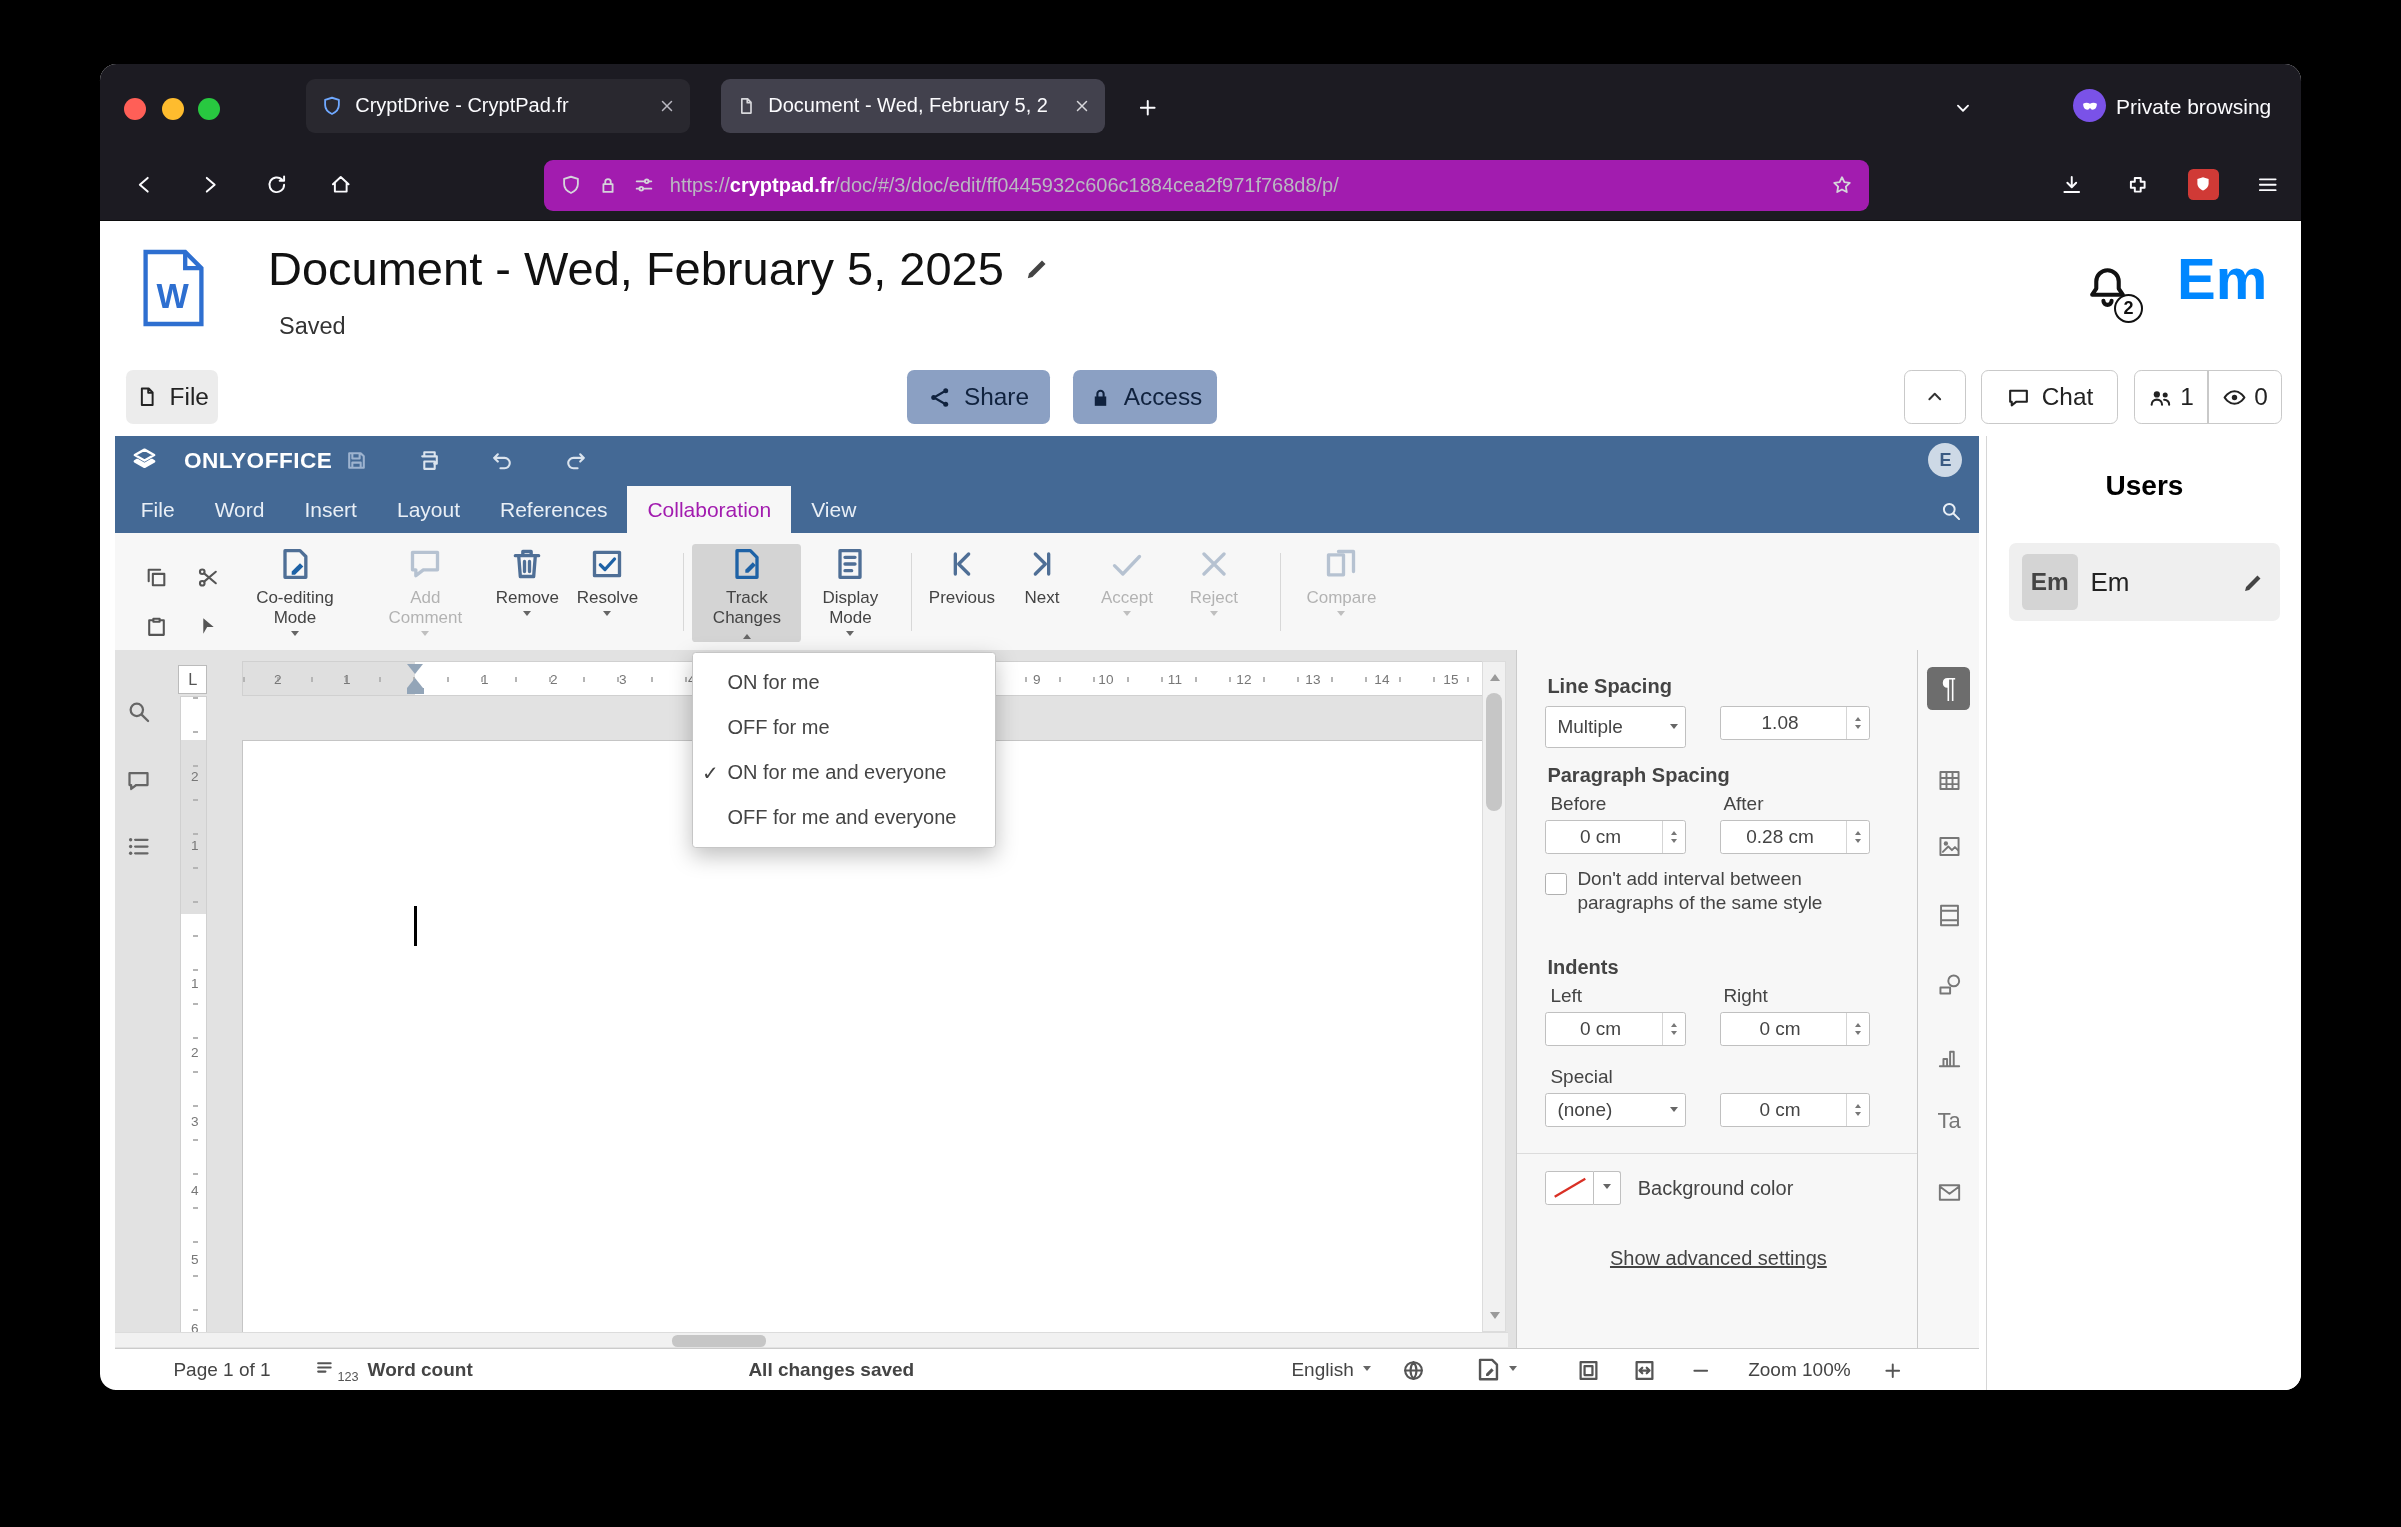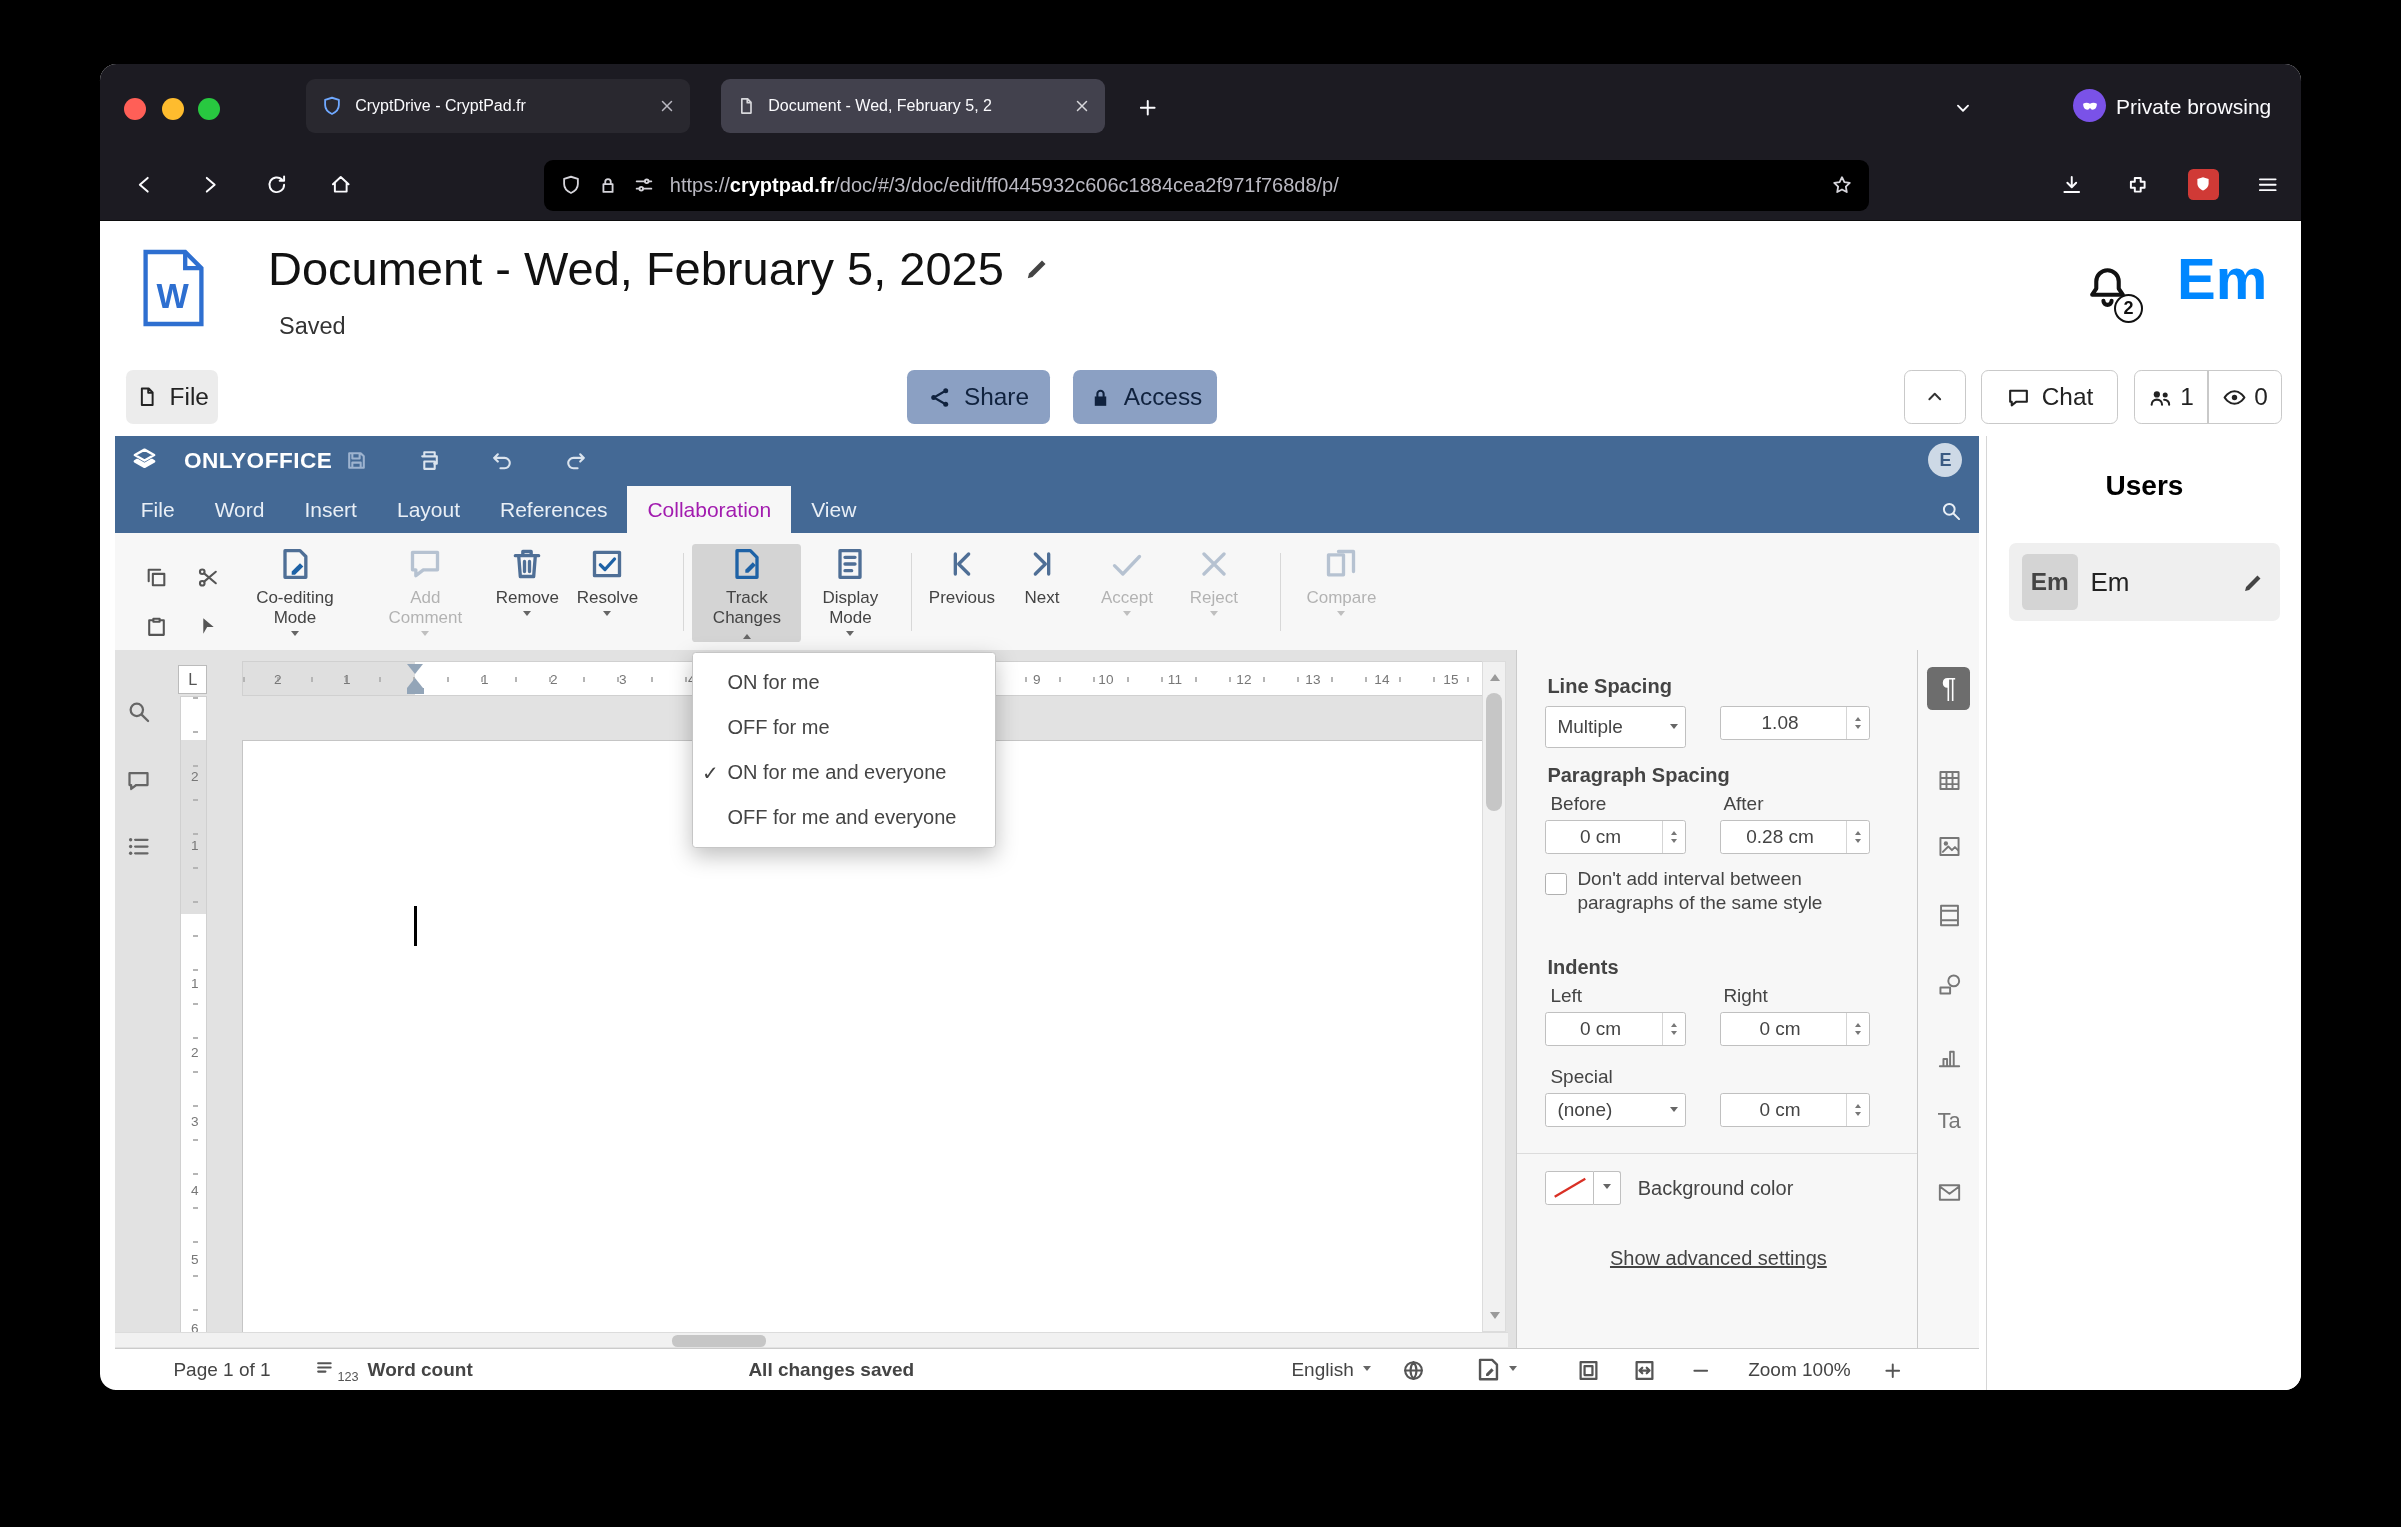--- a/index.html
+++ b/index.html
@@ -7,25 +7,25 @@
   .abs{position:absolute}
   .flex{display:flex;align-items:center}
   .center{display:flex;align-items:center;justify-content:center}
   svg{display:block}
   svg .s{fill:none;stroke:currentColor;stroke-width:2;stroke-linecap:round;stroke-linejoin:round}
   svg .f{fill:currentColor;stroke:none}
   .window{left:100px;top:64px;width:2201px;height:1326px;background:#fff;border-radius:16.3px;overflow:hidden;box-shadow:0 36px 109px rgba(0,0,0,.7)}
   
   .tabbar{left:0;top:0;width:2201px;height:84px;background:#1c1b22}
   .tl{width:22px;height:22px;border-radius:50%;top:34px}
-  .ftab{top:14.5px;height:54px;border-radius:9px;display:flex;align-items:center;padding:0 14.5px;color:#fbfbfe;font-size:16px;gap:12.7px}
+  .ftab{top:14.5px;height:54px;border-radius:9px;display:flex;align-items:center;padding:0 14.5px;color:#fbfbfe;font-size:20px;gap:12.7px}
   .ftab .t{flex:1;white-space:nowrap;overflow:hidden;text-overflow:clip}
   .chromebtn{width:40px;height:40px;border-radius:7.2px;color:#fbfbfe}
   .navbar{left:0;top:84px;width:2201px;height:73px;background:#1c1b22;border-bottom:0.9px solid #0c0c0d}
-  .urlfield{left:444px;top:11.8px;width:1325px;height:51px;background:#000000;border-radius:9px;display:flex;align-items:center;padding:0 16.3px;gap:14.5px}
+  .urlfield{left:444px;top:11.8px;width:1325px;height:51px;background:#a21caf;border-radius:9px;display:flex;align-items:center;padding:0 16.3px;gap:14.5px}
   .urltext{font-size:20px;color:#b9b8c1;white-space:nowrap;overflow:hidden;flex:1}
   .urltext b{color:#fff;font-weight:700}
   
   .padheader{left:0;top:157px;width:2201px;height:214px;background:#fff}
   .padbtn{height:54px;border-radius:7.2px;font-size:24.4px;display:flex;align-items:center;justify-content:center;gap:11px}
   .padbtn.gray{background:#ececec;color:#222}
   .padbtn.blue{background:#8ba0c3;color:#10223e}
   .padbtn.white{background:#fff;border:1.8px solid #c9c9c9;color:#222}
   
   .oo{left:15.4px;top:372px;width:1864px;height:955px;background:#f7f7f7}

